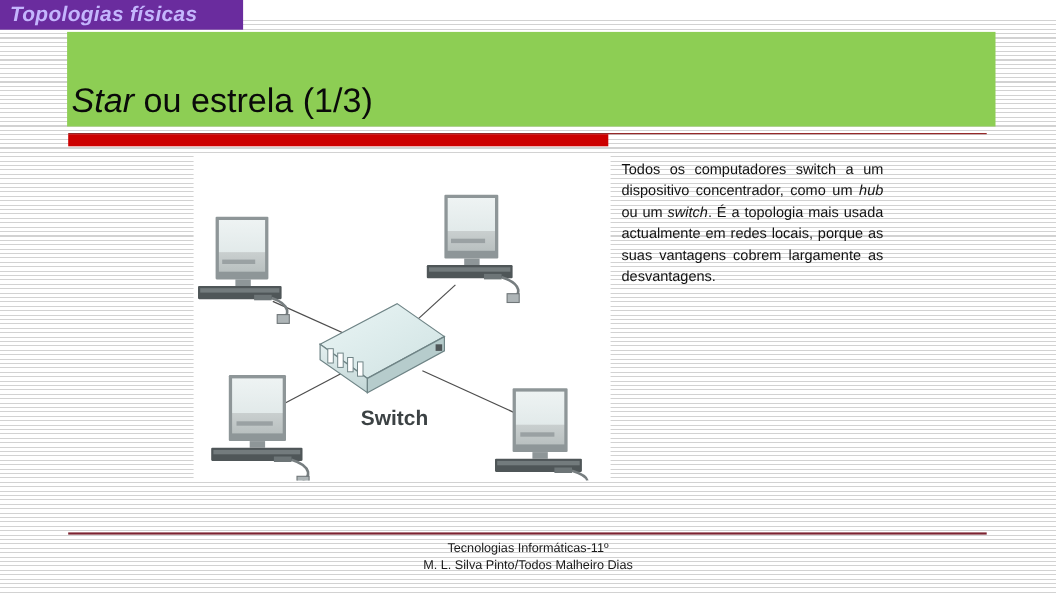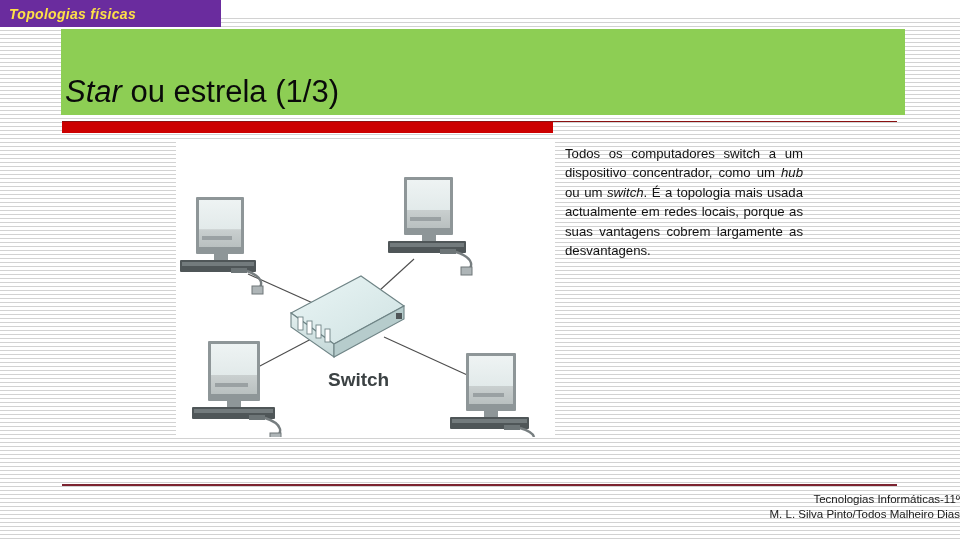--- a/index.html
+++ b/index.html
@@ -44,24 +44,24 @@
     left: 0;
     top: 0;
     width: 221px;
     height: 27px;
     background: #6A2C9E;
     z-index: 5;
     display: flex;
     align-items: center;
   }
   #title-bar .label {
-    color: #fde047;
+    color: #c4b5fd;
     font-weight: bold;
     font-style: italic;
-    font-size: 14px;
+    font-size: 19px;
     letter-spacing: 0.3px;
     padding-left: 9px;
     white-space: nowrap;
   }
 
   
   #green-band {
     position: absolute;
     left: 61px;
     top: 29px;
@@ -150,21 +150,21 @@
     height: 2px;
     background: #7c2330;
     z-index: 6;
   }
   #footer {
     position: absolute;
     left: 0;
     top: 492px;
     width: 960px;
     z-index: 7;
-    text-align: right;
+    text-align: center;
     font-size: 11.5px;
     line-height: 15px;
     color: #1a1a1a;
   }
   #footer .line { display: block; white-space: nowrap; }
 </style>
 </head>
 <body>
 
 <div id="slide">

